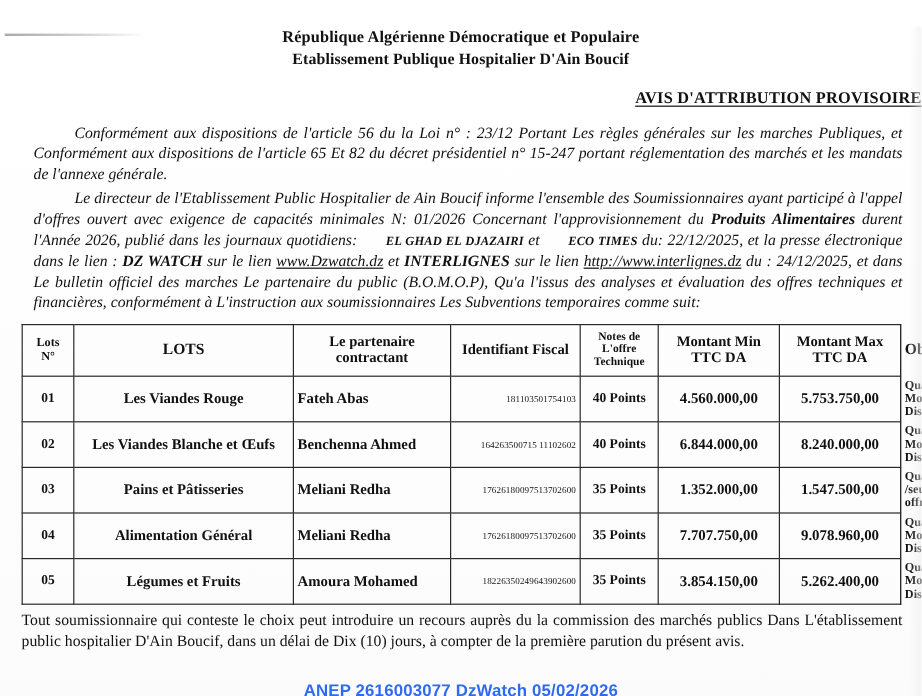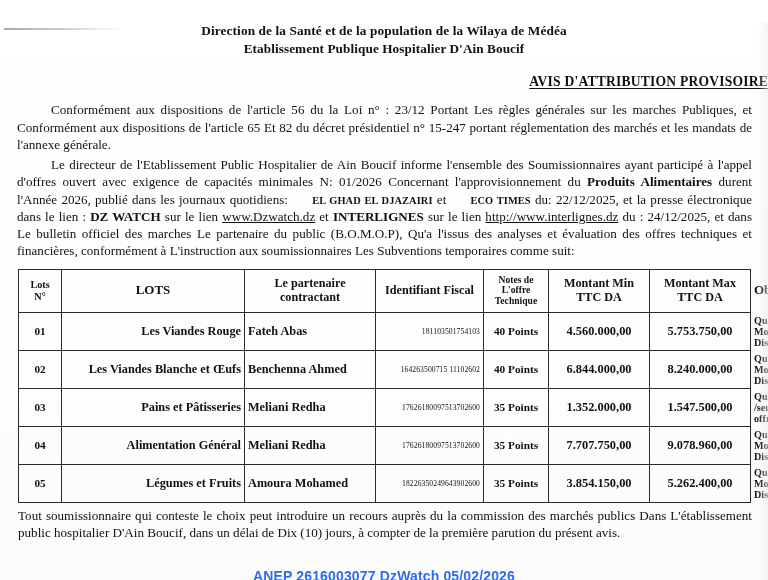--- a/index.html
+++ b/index.html
@@ -67,24 +67,25 @@
   .title {
     display: inline-block;
     font-weight: bold;
     font-size: 13.6px;
     text-decoration: underline;
     text-underline-offset: 2px;
     letter-spacing: .2px;
   }
 
   .body-text {
-    margin: 0 16px 0 17px;
+    margin: 0 16px 0 28px;
     font-size: 13.1px;
     line-height: 1.32;
     text-align: justify;
+    font-style: italic;
   }
   p.para {
     margin: 0;
     text-indent: 34px;
   }
   p.para.p1 { margin-top: 11px; }
   p.para.p2 { margin-top: 3px; }
   b, .b { font-weight: bold; }
   .smallcaps {
     font-weight: bold;
@@ -122,21 +123,21 @@
   th.c-num   { width: 36px;  font-size: 10.2px; }
   th.c-lot   { width: 176px; font-size: 13px; }
   th.c-part  { width: 124px; font-size: 12.2px; }
   th.c-fisc  { width: 101px; font-size: 12.2px; }
   th.c-notes { width: 58px;  font-size: 9.6px; }
   th.c-min   { width: 94px;  font-size: 12.2px; }
   th.c-max   { width: 94px;  font-size: 12.2px; }
   th.c-obs   { font-size: 13px; }
 
   td.num   { text-align: center; font-size: 11.2px; font-weight: bold; }
-  td.lot   { text-align: right; font-weight: bold; font-size: 12.3px; padding-left: 6px; }
+  td.lot   { text-align: center; font-weight: bold; font-size: 12.3px; padding-left: 6px; }
   td.part  { text-align: left; font-weight: bold; font-size: 12.3px; padding-left: 5px; }
   td.fisc  { text-align: right; font-size: 7.6px; letter-spacing: .1px; }
   td.notes { text-align: center; font-weight: bold; font-size: 11.3px; }
   td.amt   { text-align: center; font-weight: bold; font-size: 12.4px; }
   td.obs   { text-align: center; font-weight: bold; font-size: 10.2px; }
   tbody tr { height: 18px; }
 
   .closing {
     margin: 4px 16px 0 18px;
     font-size: 13.1px;
@@ -161,21 +162,21 @@
 </style>
 </head>
 <body>
 
 <div class="page">
 
   <div class="scan-line"></div>
   <div class="scan-edge-right"></div>
 
   <div class="header">
-    <div class="l3">Direction de la Santé et de la population de la Wilaya de Médéa</div>
+    <div class="l1">République Algérienne Démocratique et Populaire</div>
     <div class="l4">Etablissement Publique Hospitalier D'Ain Boucif</div>
   </div>
 
   <div class="title-wrap">
     <span class="title">AVIS D'ATTRIBUTION PROVISOIRE</span>
   </div>
 
   <div class="body-text">
 
     <p class="para p1">Conformément aux dispositions de l'article 56 du la Loi n° : 23/12 Portant Les règles générales sur les marches Publiques, et Conformément aux dispositions de l'article 65 Et 82 du décret présidentiel n° 15-247 portant réglementation des marchés et les mandats de l'annexe générale.</p>

